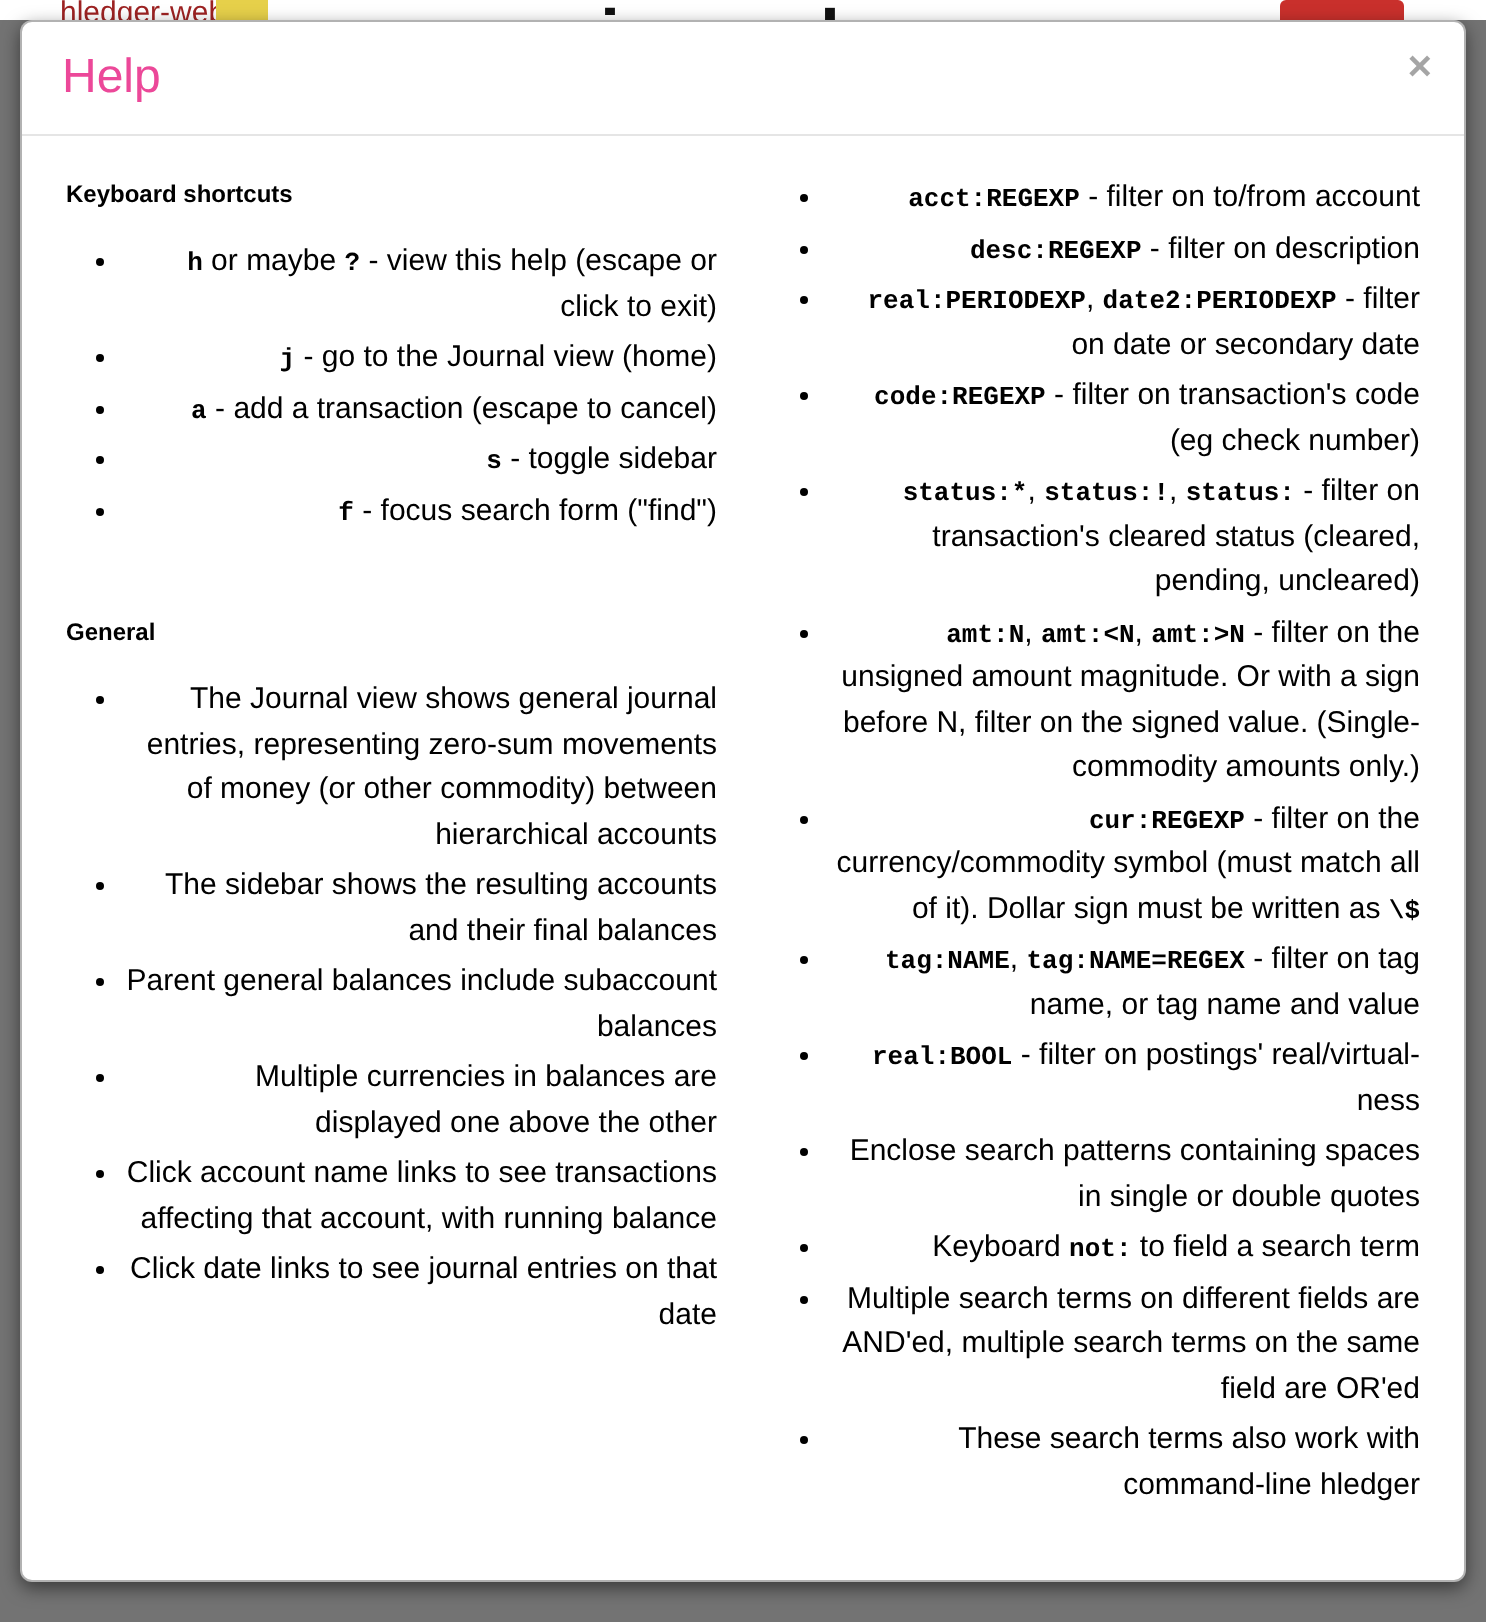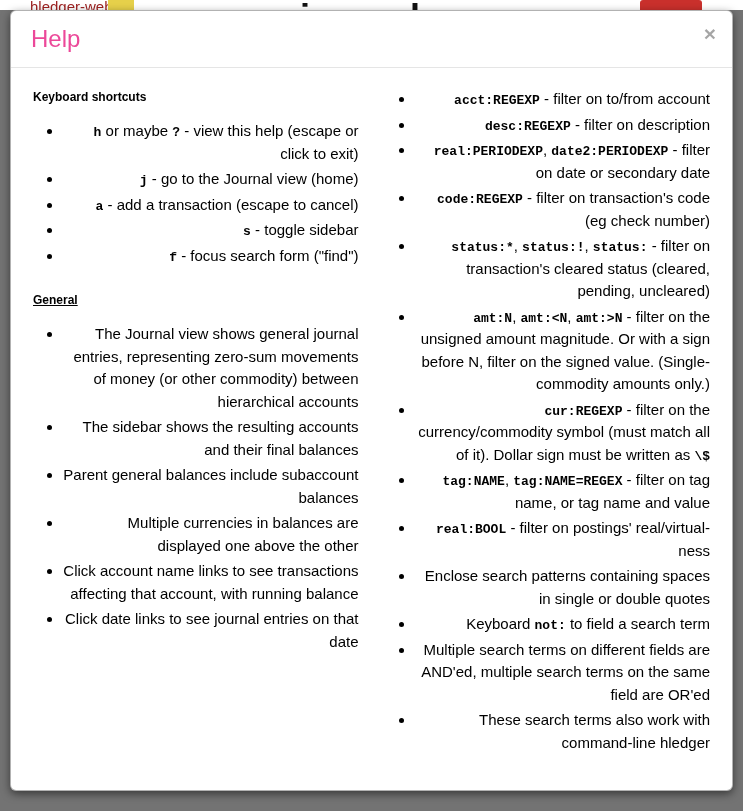--- a/index.html
+++ b/index.html
@@ -71,21 +71,21 @@
     flex: 1 1 auto;
     padding: 20px 22px;
     display: flex; gap: 26px;
   }
   .col { flex: 1 1 0; min-width: 0; }
 
   .section-heading {
     font-size: 12px; font-weight: bold; color: #000;
     margin: 2px 0 16px;
   }
-  .section + .section .section-heading { margin-top: 26px; text-decoration: underline; }
+  .section + .section .section-heading { margin-top: 42px; }
 
   ul.help-list {
     list-style: disc;
     padding-left: 30px;
     margin: 0 0 8px;
     text-align: right;
   }
   ul.help-list li {
     font-size: 15px;
     line-height: 1.5;

